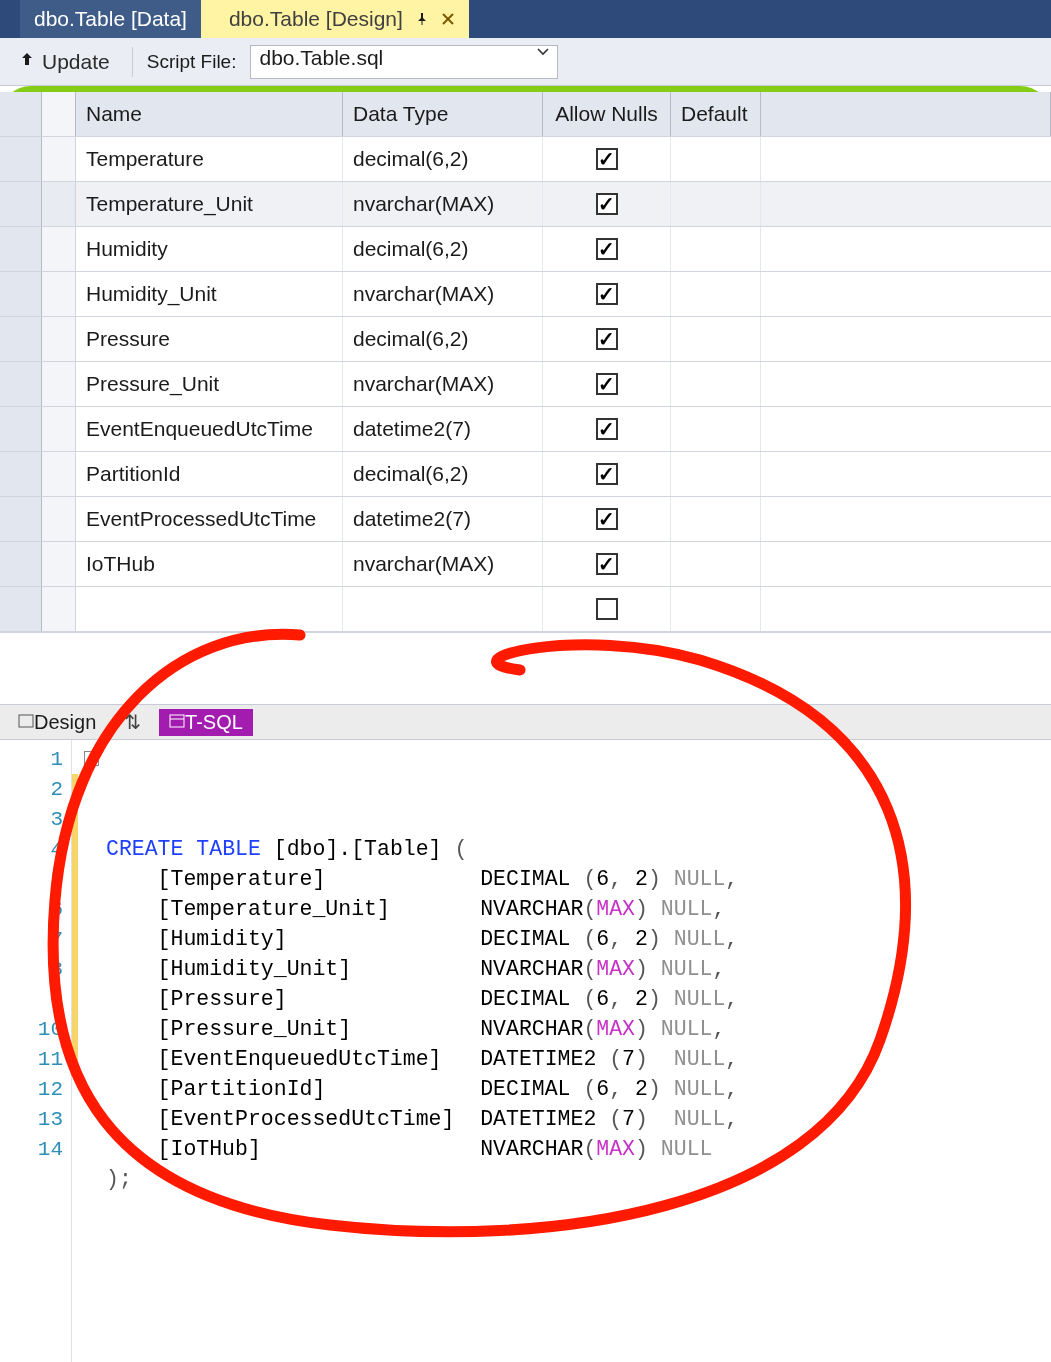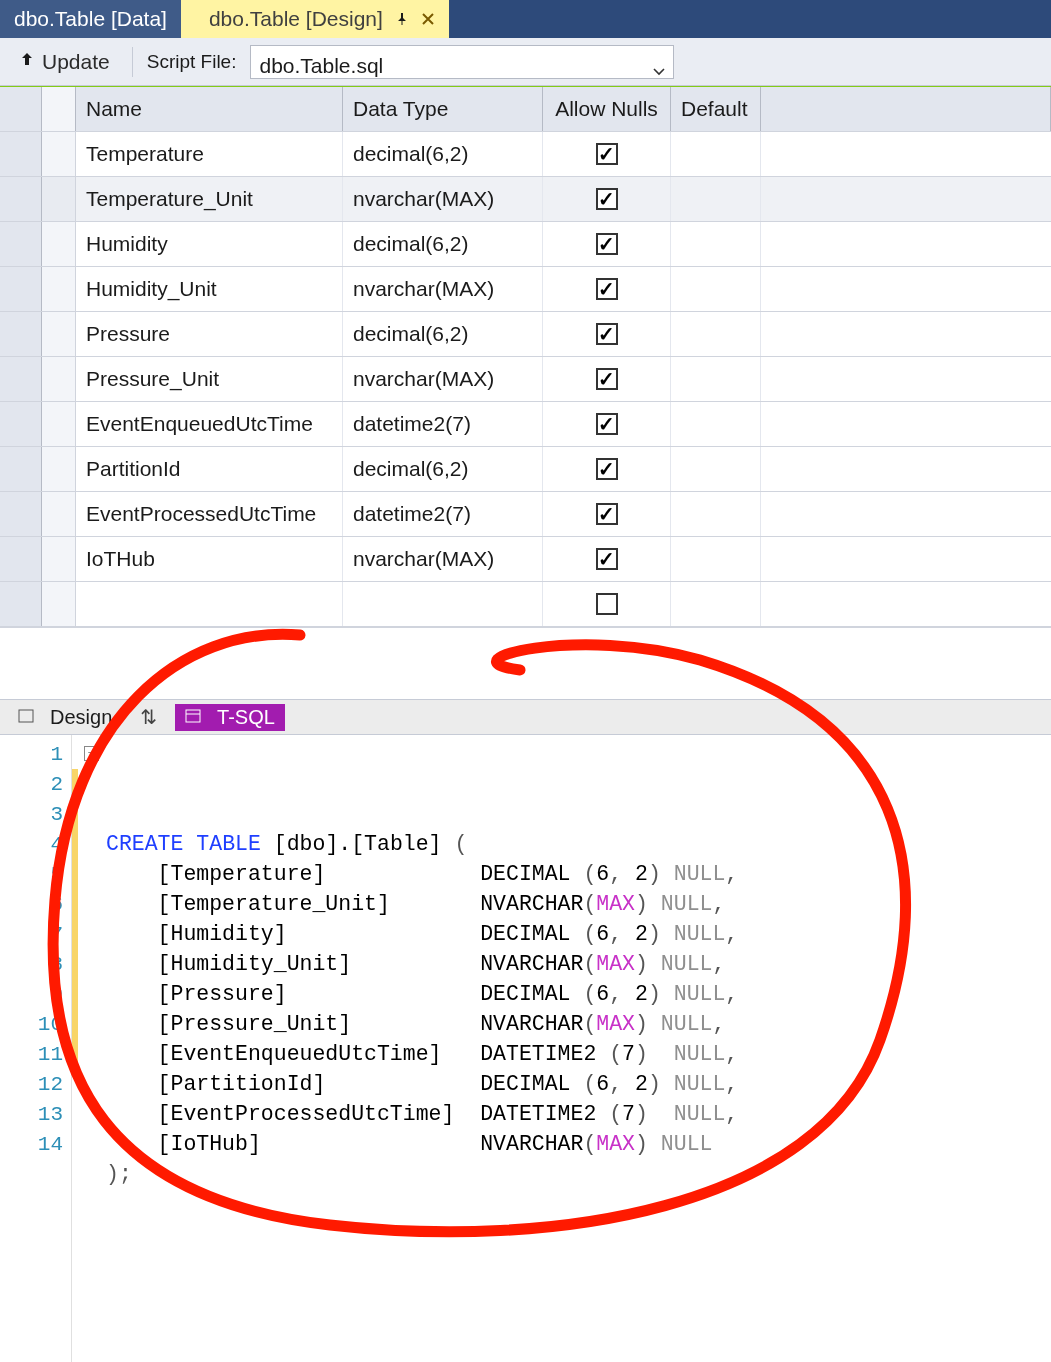--- a/index.html
+++ b/index.html
@@ -30,20 +30,21 @@
   .tab {
     display: flex;
     align-items: center;
     padding: 0 14px;
     font-size: 21px;
     gap: 6px;
   }
   .tab-inactive {
     background: #3f5b88;
     color: #ffffff;
+    margin-left: 20px;
   }
   .tab-active {
     background: #fff4a3;
     color: #404040;
     padding-left: 28px;
   }
   .pin-icon svg, .close-icon svg { display: block; }
   .pin-icon, .close-icon { display: inline-flex; align-items: center; margin-left: 6px; }
 
   
@@ -69,35 +70,36 @@
     width: 1px;
     height: 30px;
     background: #c6cbd6;
   }
   .script-label {
     font-size: 19px;
     color: #1b1b1b;
   }
   .script-dropdown {
     display: flex;
-    align-items: flex-end;
+    align-items: flex-start;
     justify-content: space-between;
-    width: 424px;
+    width: 308px;
     height: 34px;
     border: 1px solid #b5bac5;
     background: #ffffff;
     padding: 0 8px;
     font-size: 21px;
     color: #1b1b1b;
   }
   .chevron svg { display:block; }
 
   
   .grid {
-    border-top: 1px solid #84cc16;
+    border-top: 6px solid #84cc16;
+    border-radius: 31px;
   }
   .grid-row {
     display: flex;
     height: 45px;
     border-bottom: 1px solid #d0d4dd;
   }
   .grid-header { background: #e2e6ee; color: #1b1b1b; }
   .grid-header .cell { border-right: 1px solid #b5bac5; }
   .cell {
     display: flex;
@@ -153,21 +155,21 @@
     display:flex;
     align-items:center;
     height: 36px;
     background:#ececec;
     border-top: 1px solid #c6cbd6;
     border-bottom: 1px solid #c6cbd6;
     gap: 12px;
     padding: 0 8px;
   }
   .lower-tab {
-    display:flex; align-items:center; gap:16px;
+    display:flex; align-items:center; gap:0;
     font-size: 20px; padding: 2px 10px;
   }
   .lower-tab.active {
     background:#a21caf;
     color:#fff;
   }
   .swap-icon { font-size: 20px; color:#444; padding: 0 6px;}
 
   
   .editor {

